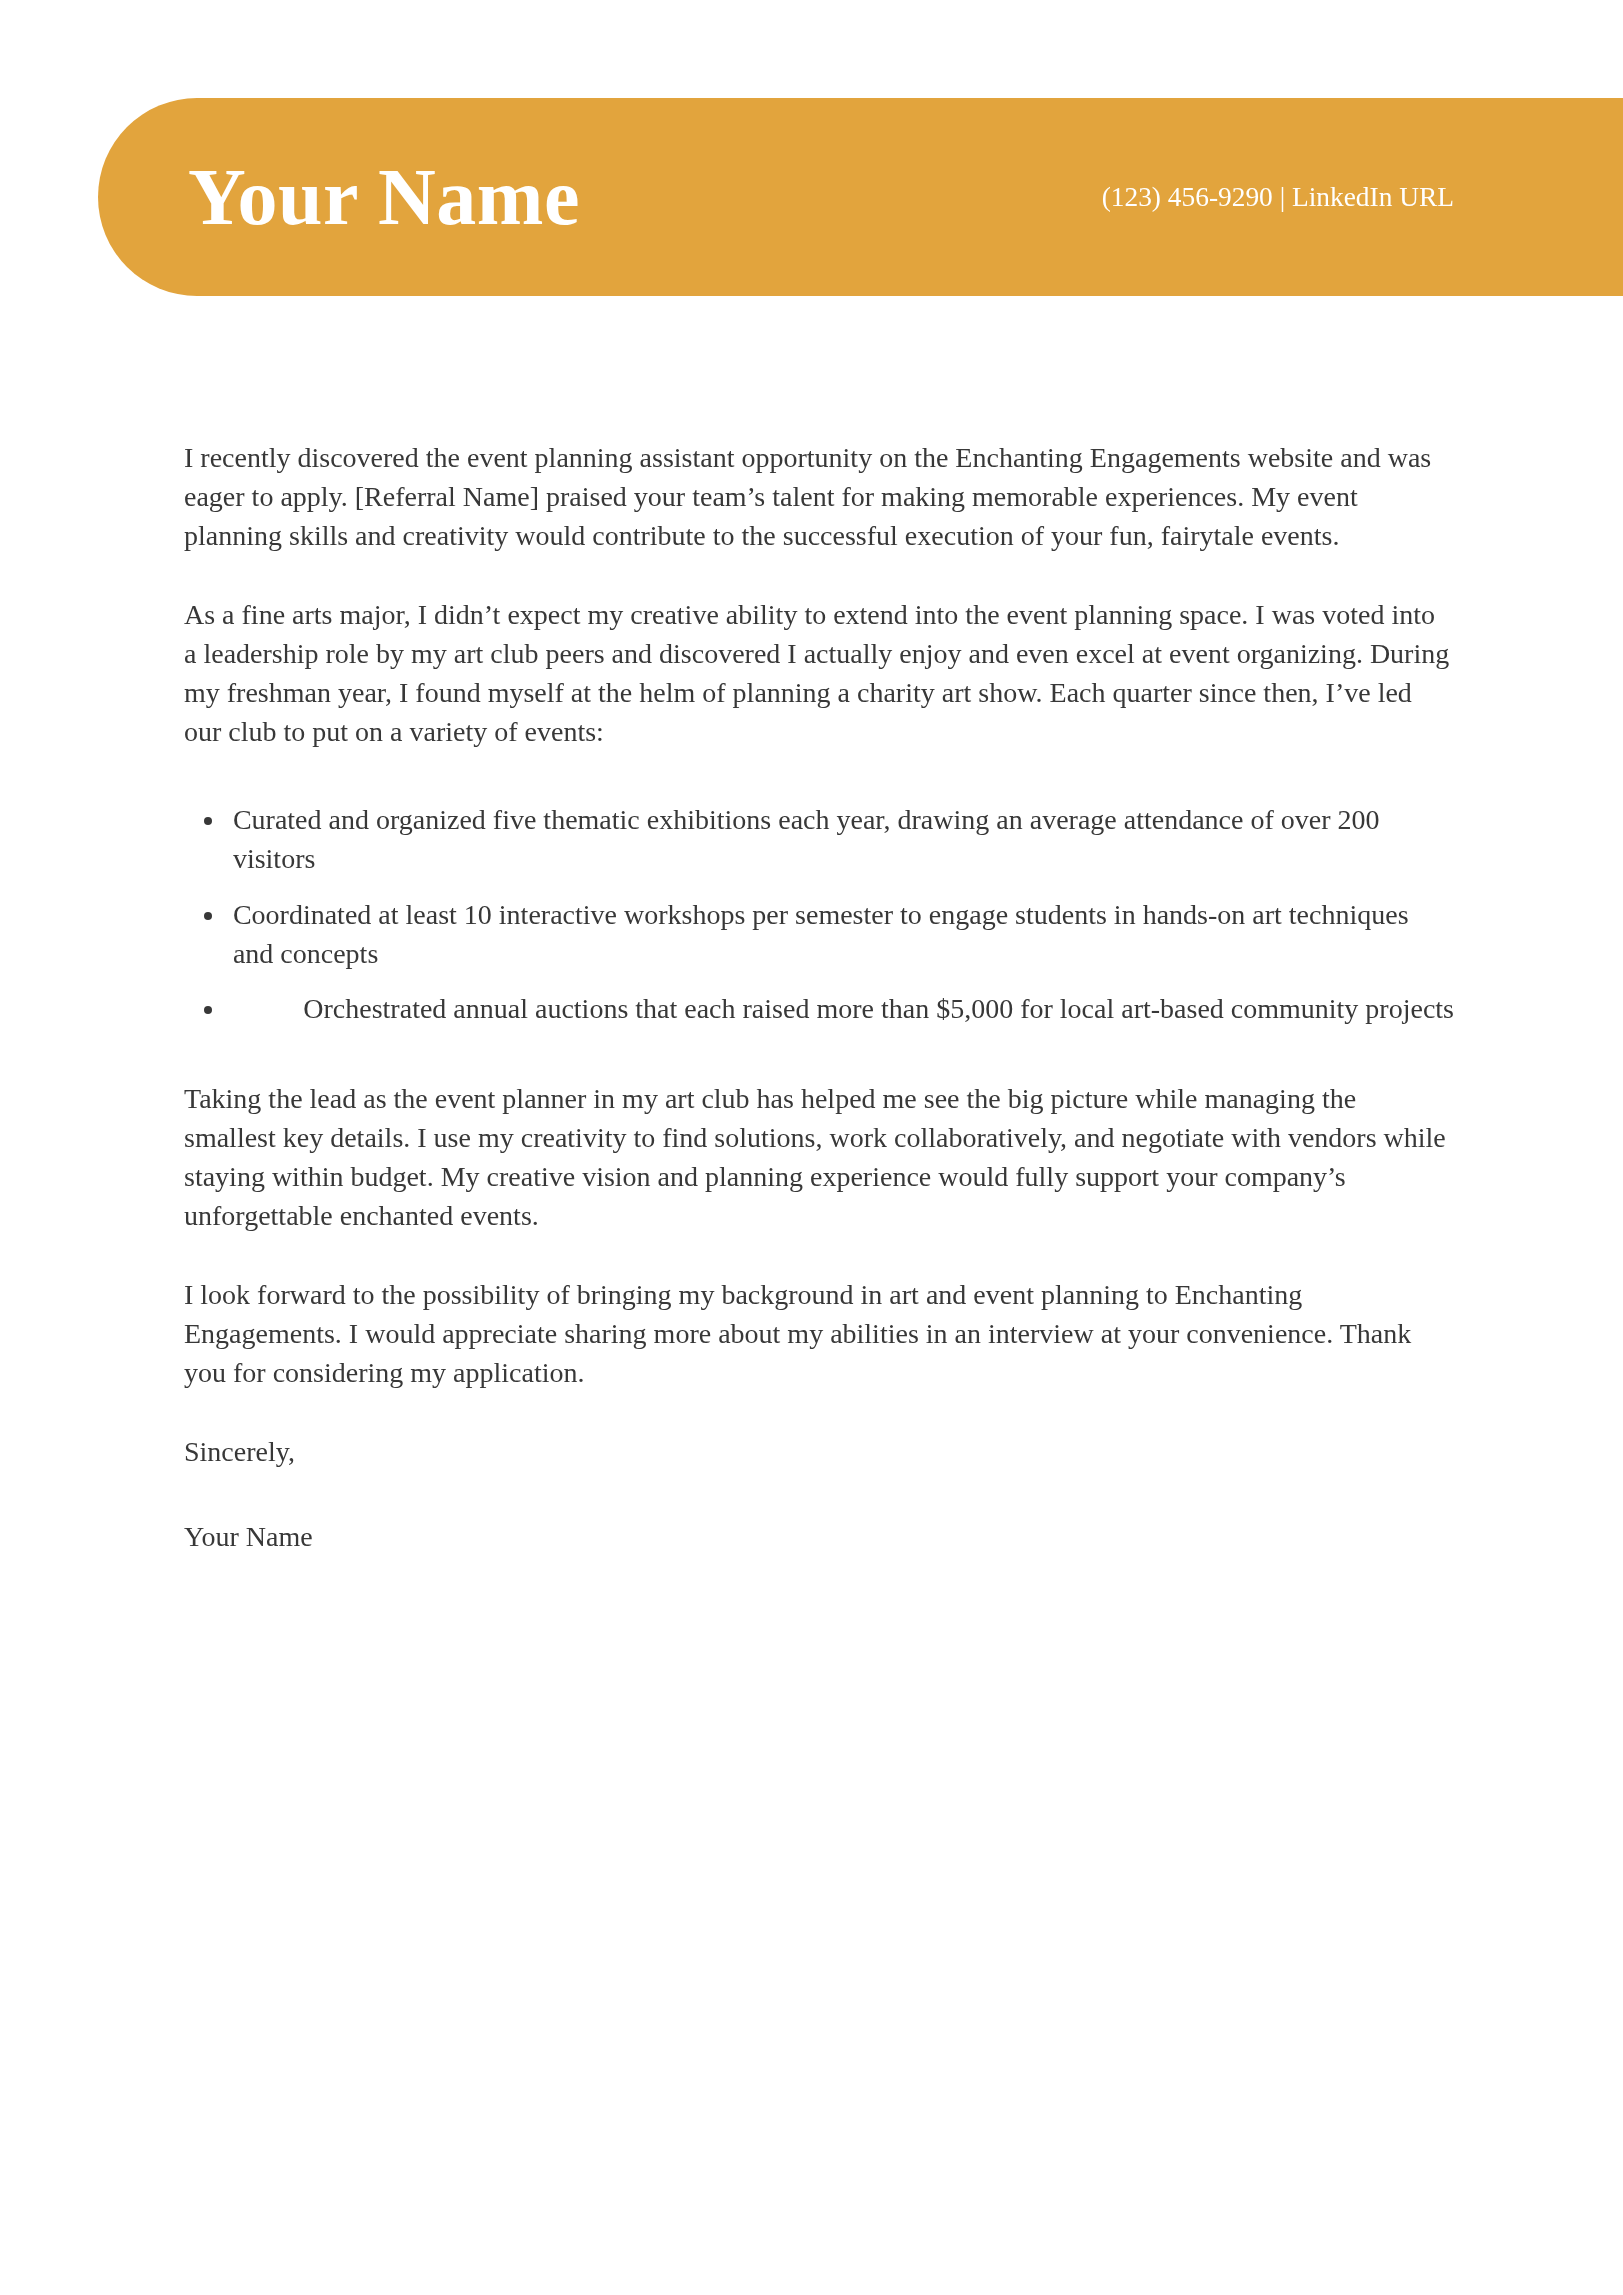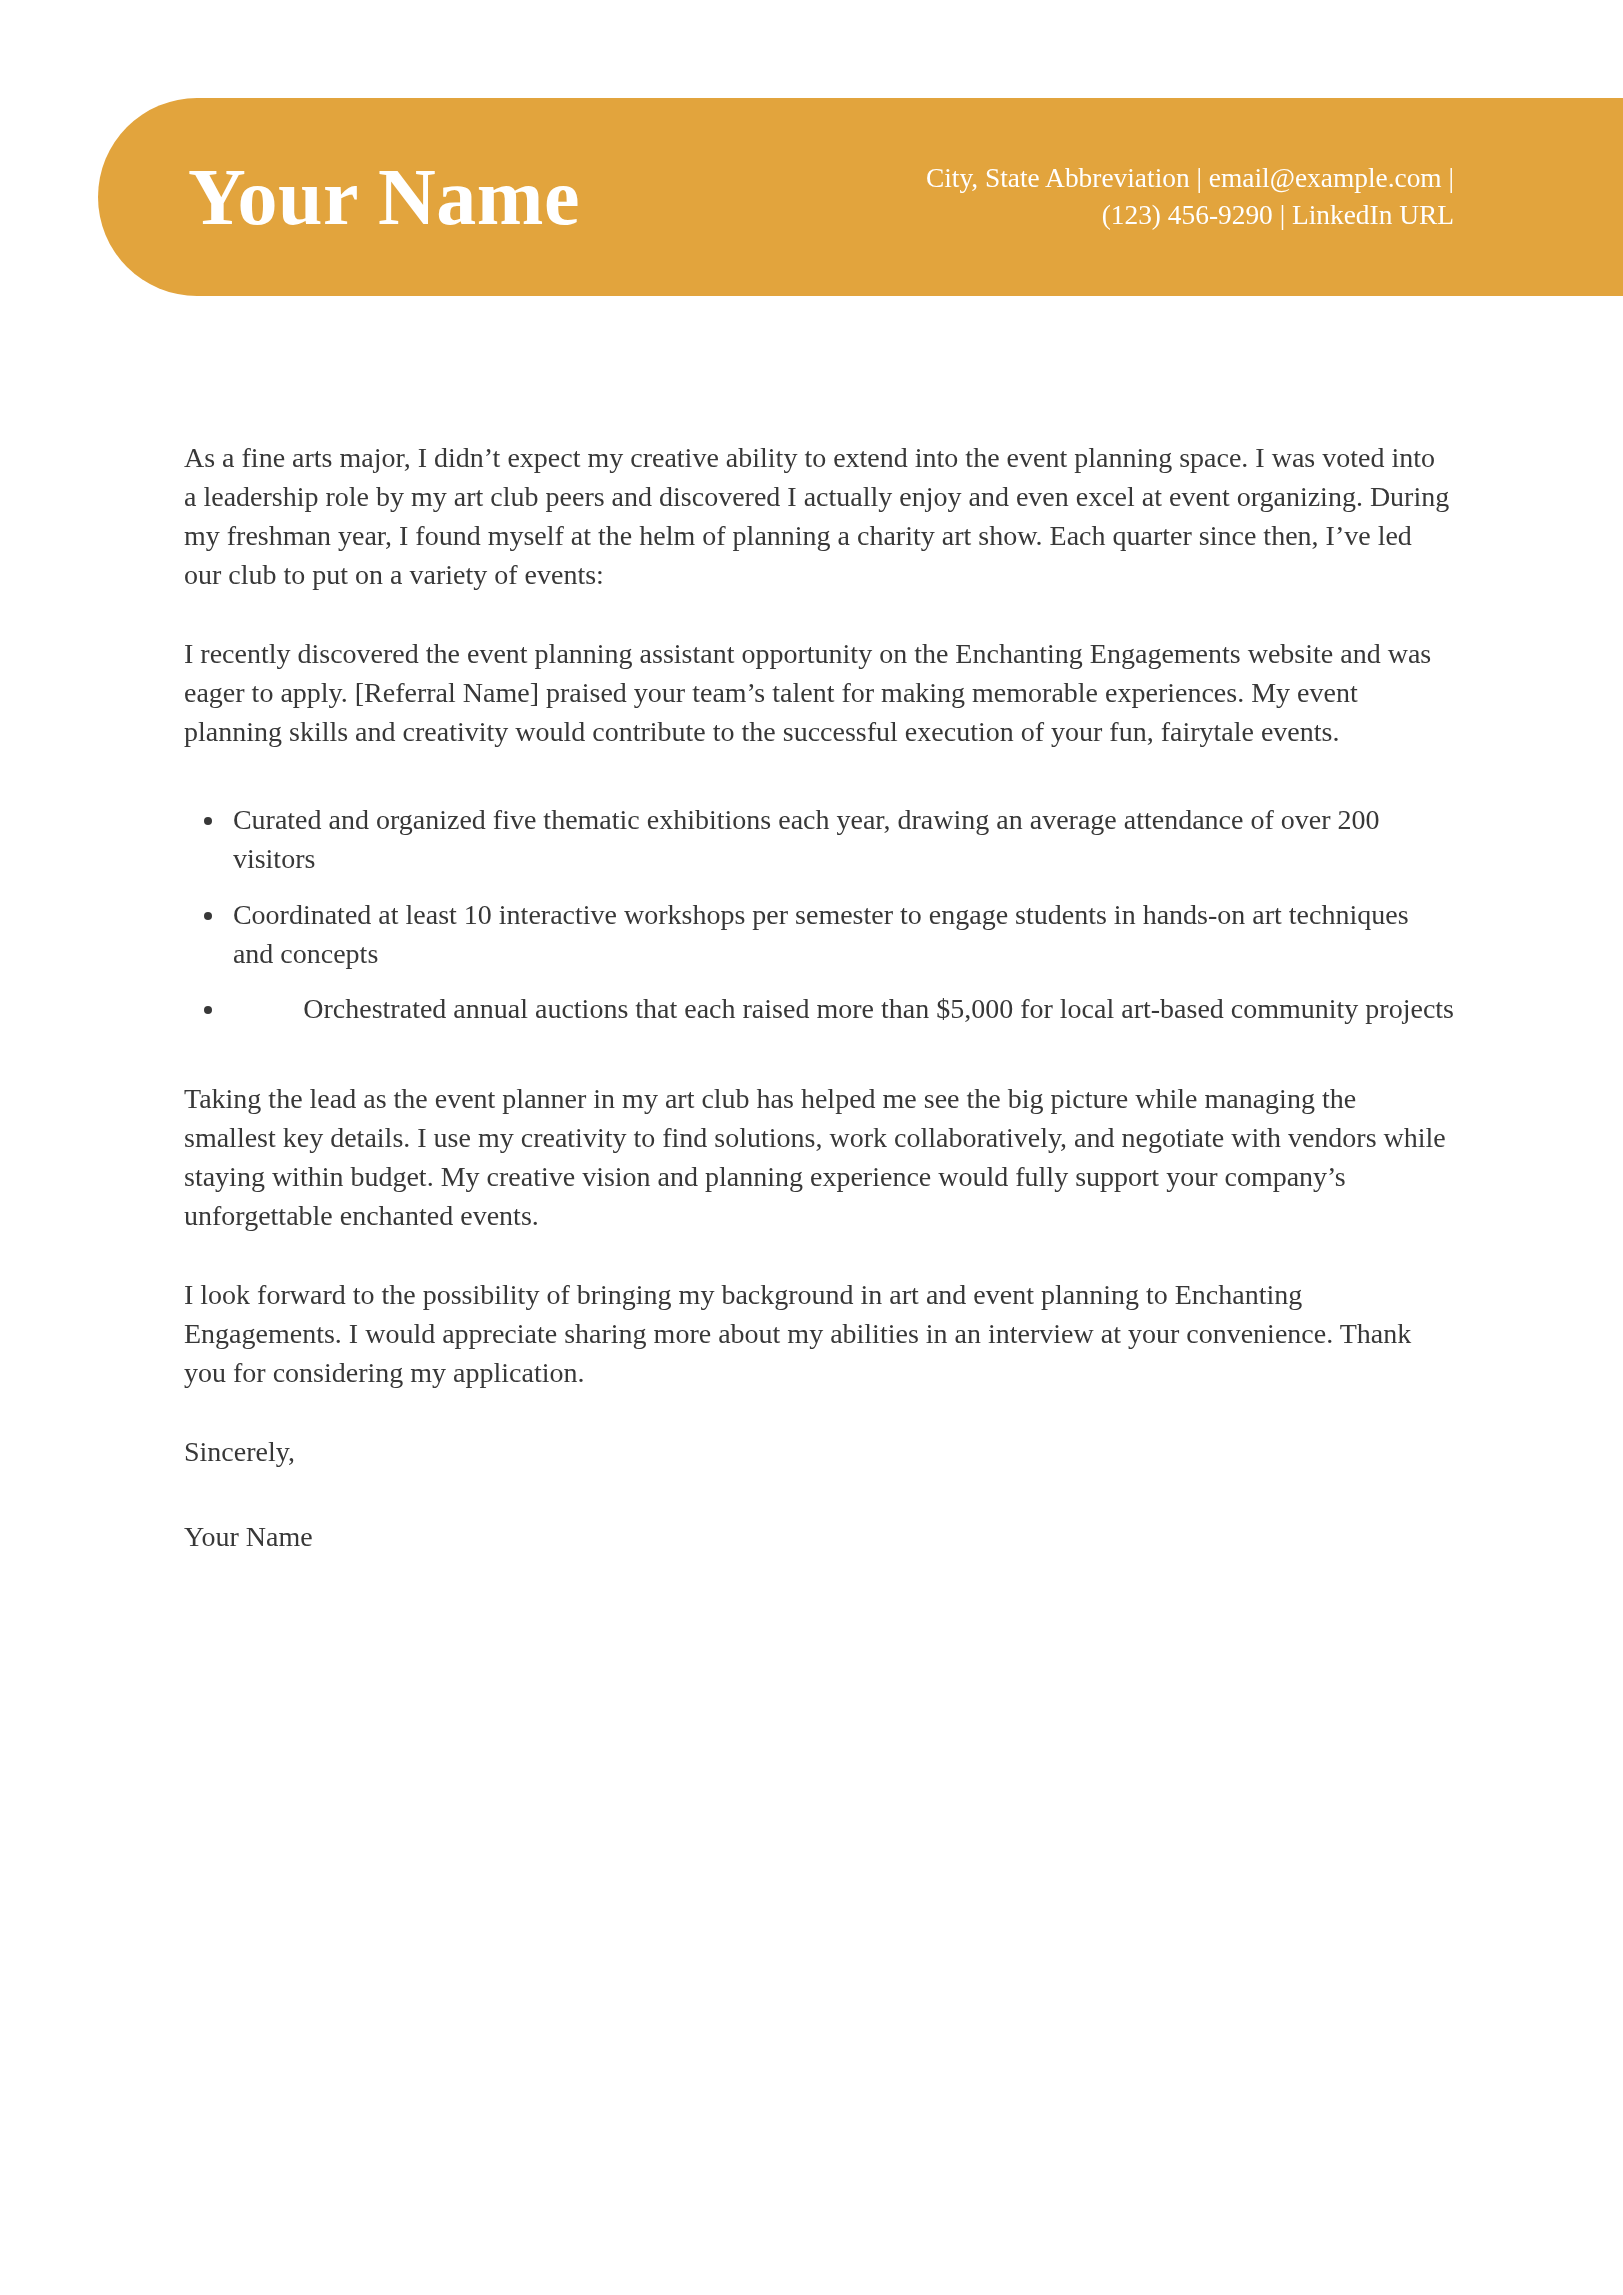--- a/index.html
+++ b/index.html
@@ -76,30 +76,29 @@
   }
 </style>
 </head>
 <body>
 
 <div class="page" style="color: rgb(56, 56, 56);">
 
   <header class="banner" style="background: rgb(226, 164, 61); color: rgb(255, 255, 255);">
     <h1 class="name">Your Name</h1>
     <div class="contact">
-      <div>City, State Abbreviation | email@example.com |</div>
       <div>(123) 456-9290 | LinkedIn URL</div>
     </div>
   </header>
 
   <main class="content">
 
+    <p>I recently discovered the event planning assistant opportunity on the Enchanting Engagements website and was eager to apply. [Referral Name] praised your team’s talent for making memorable experiences. My event planning skills and creativity would contribute to the successful execution of your fun, fairytale events.</p>
+
     <p>As a fine arts major, I didn’t expect my creative ability to extend into the event planning space. I was voted into a leadership role by my art club peers and discovered I actually enjoy and even excel at event organizing. During my freshman year, I found myself at the helm of planning a charity art show. Each quarter since then, I’ve led our club to put on a variety of events:</p>
-
-    <p>I recently discovered the event planning assistant opportunity on the Enchanting Engagements website and was eager to apply. [Referral Name] praised your team’s talent for making memorable experiences. My event planning skills and creativity would contribute to the successful execution of your fun, fairytale events.</p>
 
     <ul class="bullets">
       <li>Curated and organized five thematic exhibitions each year, drawing an average attendance of over 200 visitors</li>
       <li>Coordinated at least 10 interactive workshops per semester to engage students in hands-on art techniques and concepts</li>
       <li>Orchestrated annual auctions that each raised more than $5,000 for local art-based community projects</li>
     </ul>
 
     <p>Taking the lead as the event planner in my art club has helped me see the big picture while managing the smallest key details. I use my creativity to find solutions, work collaboratively, and negotiate with vendors while staying within budget. My creative vision and planning experience would fully support your company’s unforgettable enchanted events.</p>
 
     <p>I look forward to the possibility of bringing my background in art and event planning to Enchanting Engagements. I would appreciate sharing more about my abilities in an interview at your convenience. Thank you for considering my application.</p>

